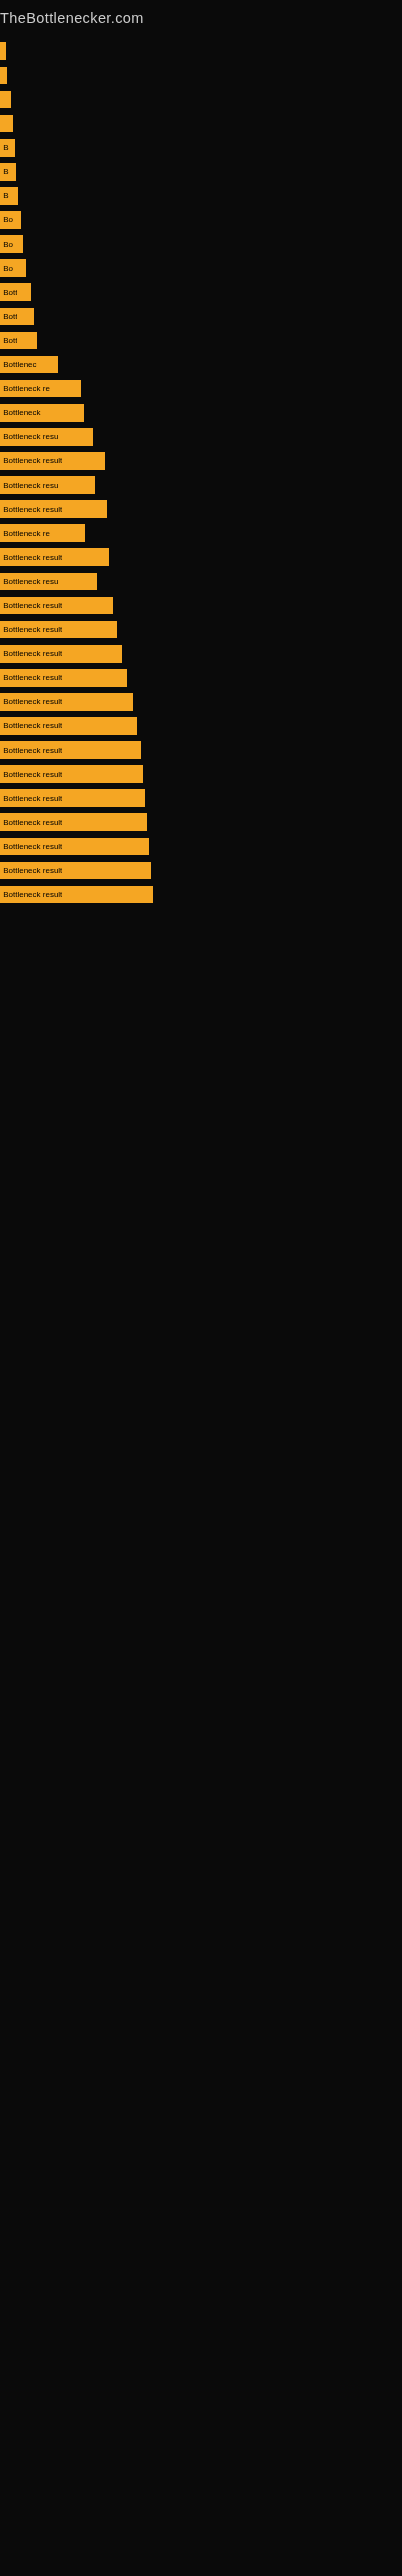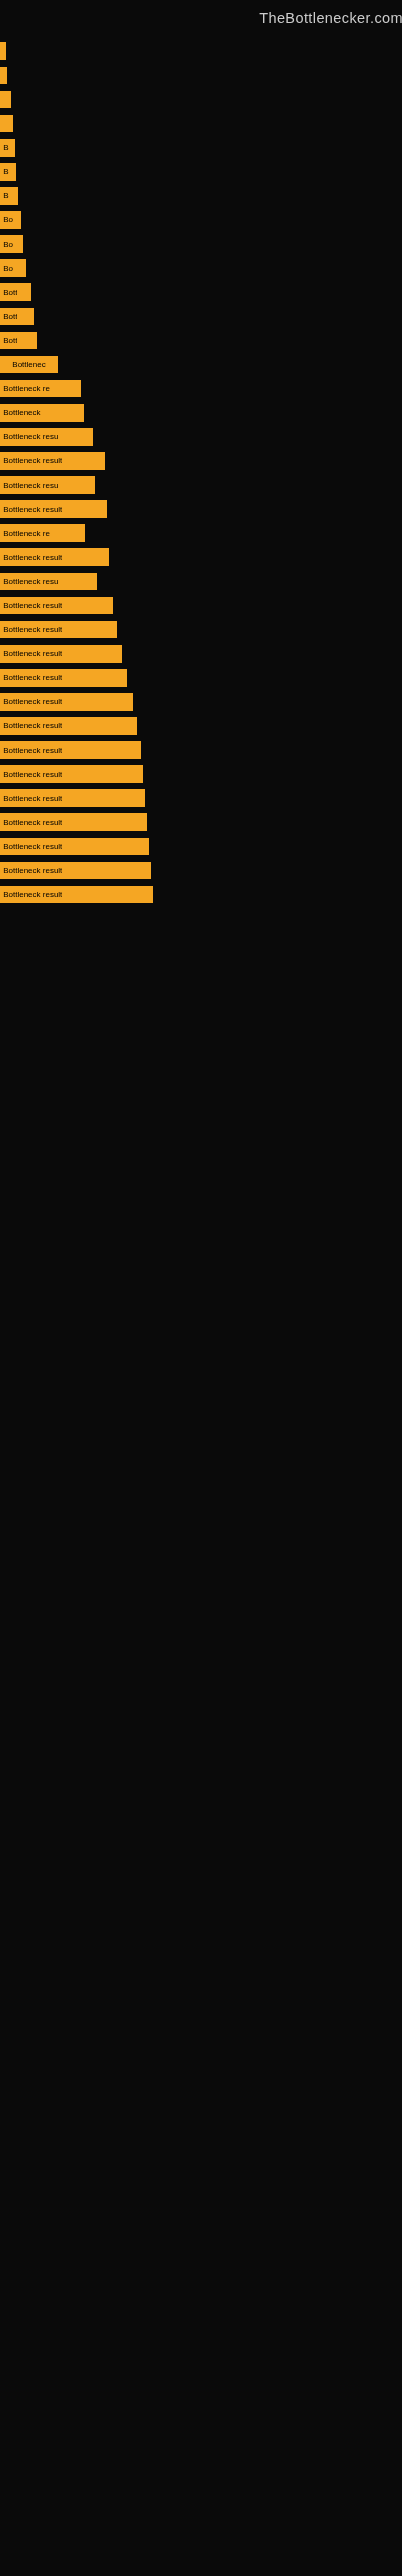--- a/index.html
+++ b/index.html
@@ -12,21 +12,21 @@
       width: 403px;
       min-height: 2576px;
       background-color: #0a0a0a;
       font-family: Arial, sans-serif;
       position: relative;
     }
 
     .site-title {
       color: #cccccc;
       font-size: 14.5px;
-      text-align: right;
+      text-align: left;
       padding: 9.7px 0 6.4px 0;
       letter-spacing: 0.4px;
     }
 
     .bars-container {
       padding: 8px 0;
       display: flex;
       flex-direction: column;
       gap: 0;
     }
@@ -119,21 +119,21 @@
       <div class="bar-fill" style="width: 34px;">
         <span class="bar-text">Bott</span>
       </div>
     </div>
     <div class="bar-row">
       <div class="bar-fill" style="width: 37px;">
         <span class="bar-text">Bott</span>
       </div>
     </div>
     <div class="bar-row">
-      <div class="bar-fill" style="width: 58px; justify-content: center;">
+      <div class="bar-fill" style="width: 58px;">
         <span class="bar-text">Bottlenec</span>
       </div>
     </div>
     <div class="bar-row">
       <div class="bar-fill" style="width: 81px;">
         <span class="bar-text">Bottleneck re</span>
       </div>
     </div>
     <div class="bar-row">
       <div class="bar-fill" style="width: 84px;">

